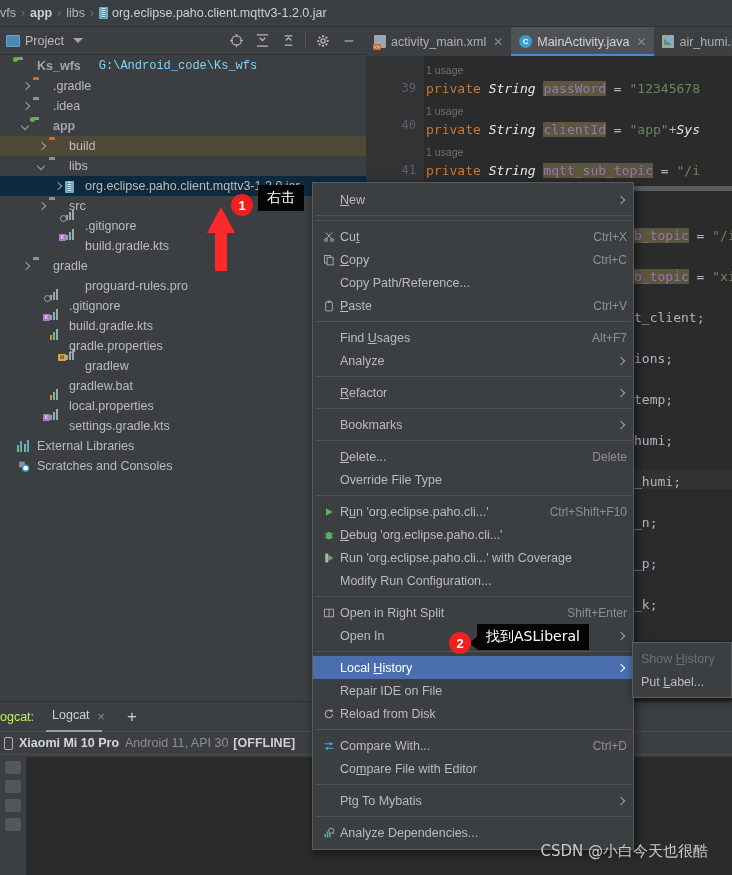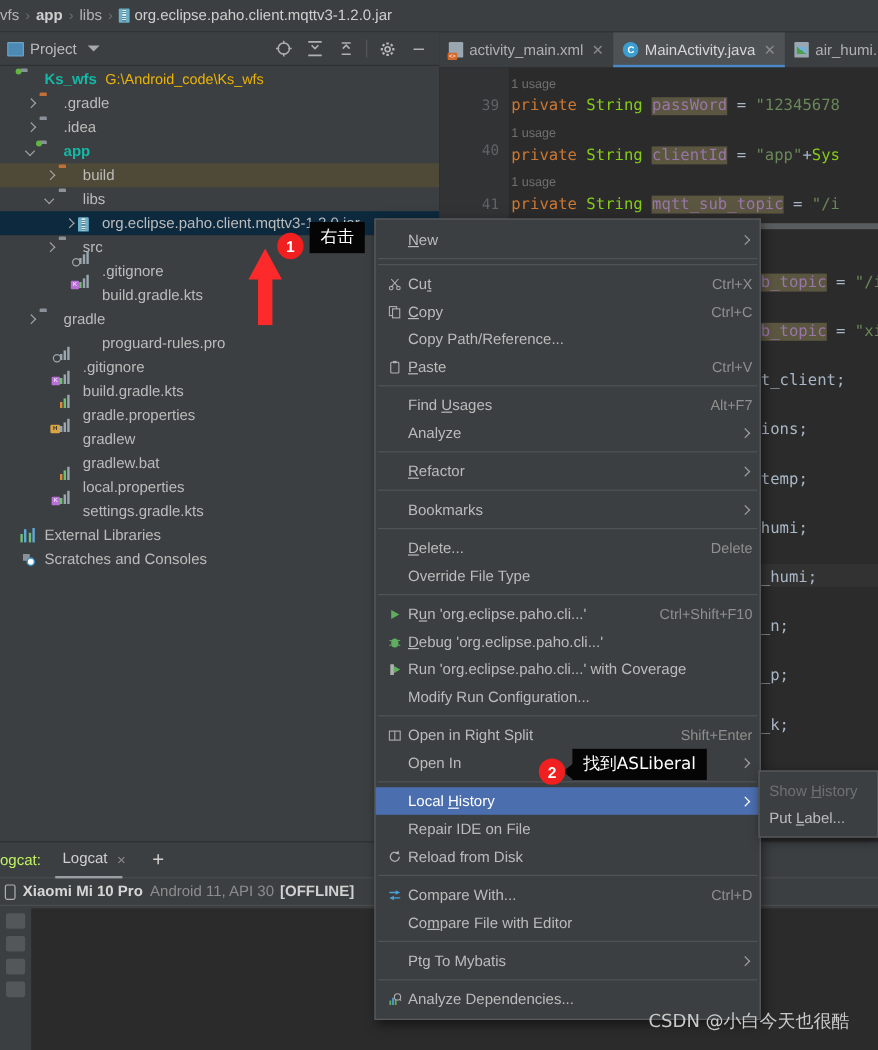--- a/index.html
+++ b/index.html
@@ -67,22 +67,22 @@
     width: 5px; height: 5px; border-right: 1.4px solid #a0a0a0; border-bottom: 1.4px solid #a0a0a0;
     transform: rotate(-45deg);
   }
   .arrow.down:after {
     content: ""; position: absolute; left: 2px; top: 2px;
     width: 5px; height: 5px; border-right: 1.4px solid #a0a0a0; border-bottom: 1.4px solid #a0a0a0;
     transform: rotate(45deg);
   }
   .ficon { width: 15px; height: 13px; margin-right: 5px; flex: 0 0 auto; position: relative; }
   .label { color: #bbbbbb; }
-  .label.bold { font-weight: bold; color: #14b8a6; }
-  .sublabel { color: #eab308; margin-left: 7px; font-size: 12px; }
+  .label.bold { font-weight: bold; color: #a3a3a3; }
+  .sublabel { color: #7dd3fc; margin-left: 18px; font-size: 12px; font-family: Liberation Mono, monospace; }
   .trow.sel-build { background: #4f4937; }
   .trow.sel-jar { background: #0d293e; }
 
   
   .folder { background: #8a9199; border-radius: 1px 2px 2px 2px; position: relative; height: 11px; width: 14px; }
   .folder:before {
     content: ""; position: absolute; left: 0; top: -2.5px; width: 6px; height: 3px;
     background: #8a9199; border-radius: 1px 1px 0 0;
   }
   .folder.orange { background: #c2703a; }
@@ -155,21 +155,21 @@
 
   .code-area { position: absolute; left: 0; top: 29px; right: 0; bottom: 0; overflow: hidden; }
   .gutter { position: absolute; left: 0; top: 0; width: 58px; height: 100%; background: #313335; }
   .gnum { position: absolute; right: 8px; color: #606366; font-size: 12px; font-family: "DejaVu Sans Mono", monospace; }
   .codeline {
     position: absolute; left: 60px; white-space: pre; font-size: 13px;
     font-family: "DejaVu Sans Mono", monospace;
   }
   .usage { color: #707070; font-size: 10.5px; font-family: "Liberation Sans", sans-serif; }
   .kw { color: #cc7832; }
-  .typ { color: #84cc16; }
+  .typ { color: #e5e5e5; font-style: italic; }
   .fld { color: #9876aa; background: #5b5640; }
   .op  { color: #a9b7c6; }
   .str { color: #6a8759; }
   .sem { color: #cc7832; }
   .hl-line { position: absolute; left: 0; right: 0; height: 19px; background: #323232; }
 
   
   .ctxmenu {
     position: absolute; left: 312px; top: 182px; width: 322px;
     background: #3c3f41; border: 1px solid #5a5d5f;
@@ -421,21 +421,21 @@
         </div>
         <div class="trow" style="padding-left: 36px;">
           <span class="arrow "></span>
           <span class="ficon"><span class="gicon"><span class="bars">
                 <i style="height:5px;background:#d98f3a"></i>
                 <i style="height:8px;background:#6fbf73"></i>
                 <i style="height:11px;background:#9aa7b0"></i>
               </span></span></span>
           <span class="label">gradle.properties</span>
         </div>
-        <div class="trow" style="padding-left: 36px;">
+        <div class="trow" style="padding-left: 52px;">
           <span class="arrow "></span>
           <span class="ficon"><span class="gicon"><span class="bars">
                 <i style="height:5px;background:#9aa7b0"></i>
                 <i style="height:8px;background:#9aa7b0"></i>
                 <i style="height:11px;background:#9aa7b0"></i>
               </span><span class="badge-h">H</span></span></span>
           <span class="label">gradlew</span>
         </div>
         <div class="trow" style="padding-left: 36px;">
           <span class="arrow "></span>

